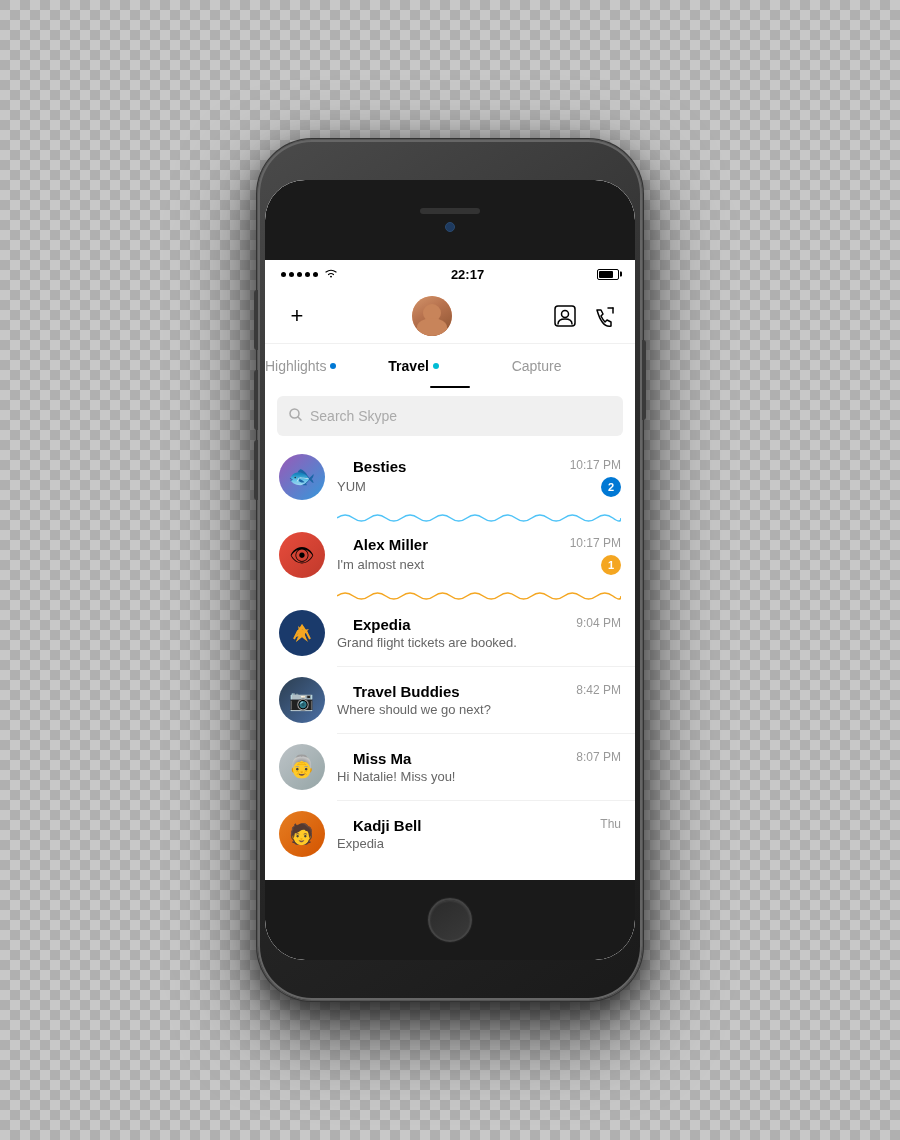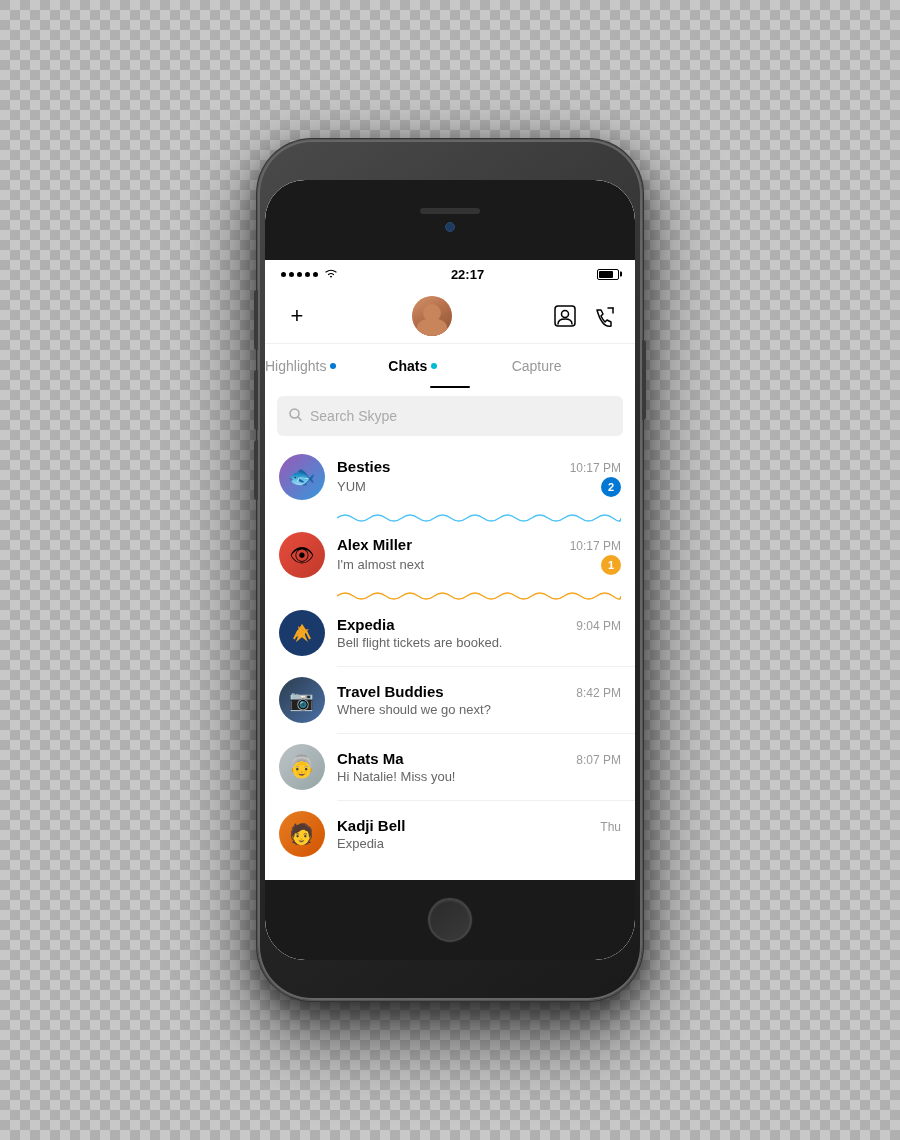--- a/index.html
+++ b/index.html
@@ -441,22 +441,23 @@
     }
 
     .chat-body {
       flex: 1;
       min-width: 0;
     }
 
     .chat-header-row {
       display: flex;
       justify-content: space-between;
-      align-items: flex-end;
+      align-items: flex-start;
       margin-bottom: 2px;
+      margin-left: 16px;
     }
 
     .chat-name {
       font-size: 15px;
       font-weight: 700;
       color: #000;
     }
 
     .chat-time {
       font-size: 12px;
@@ -594,21 +595,21 @@
           </div>
         </div>
       </div>
 
       <div class="tabs-bar">
         <div class="tab">
           <span>Highlights</span>
           <span class="tab-dot tab-dot-blue"></span>
         </div>
         <div class="tab active">
-          <span>Chats</span>
+          <span>Travel</span>
           <span class="tab-dot tab-dot-teal"></span>
         </div>
         <div class="tab">
           <span>Capture</span>
         </div>
       </div>
 
       <div class="search-bar">
         <div class="search-icon-wrap">
           <svg width="13" height="13" viewBox="0 0 13 13" fill="none">
@@ -672,21 +673,21 @@
                 <path d="M0,-8 L2,-2 L8,0 L2,2 L0,8 L-2,2 L-8,0 L-2,-2 Z" fill="#f4a621"></path>
               </g>
             </svg>
           </div>
           <div class="chat-body">
             <div class="chat-header-row">
               <span class="chat-name">Expedia</span>
               <span class="chat-time">9:04 PM</span>
             </div>
             <div class="chat-preview-row">
-              <span class="chat-preview">Bell flight tickets are booked.</span>
+              <span class="chat-preview">Grand flight tickets are booked.</span>
             </div>
           </div>
         </div>
 
         <div class="chat-divider"></div>
 
         <div class="chat-item">
           <div class="chat-avatar chat-avatar-travel"></div>
           <div class="chat-body">
             <div class="chat-header-row">
@@ -698,21 +699,21 @@
             </div>
           </div>
         </div>
 
         <div class="chat-divider"></div>
 
         <div class="chat-item">
           <div class="chat-avatar chat-avatar-grandma"></div>
           <div class="chat-body">
             <div class="chat-header-row">
-              <span class="chat-name">Chats Ma</span>
+              <span class="chat-name">Miss Ma</span>
               <span class="chat-time">8:07 PM</span>
             </div>
             <div class="chat-preview-row">
               <span class="chat-preview">Hi Natalie! Miss you!</span>
             </div>
           </div>
         </div>
 
         <div class="chat-divider"></div>
 

